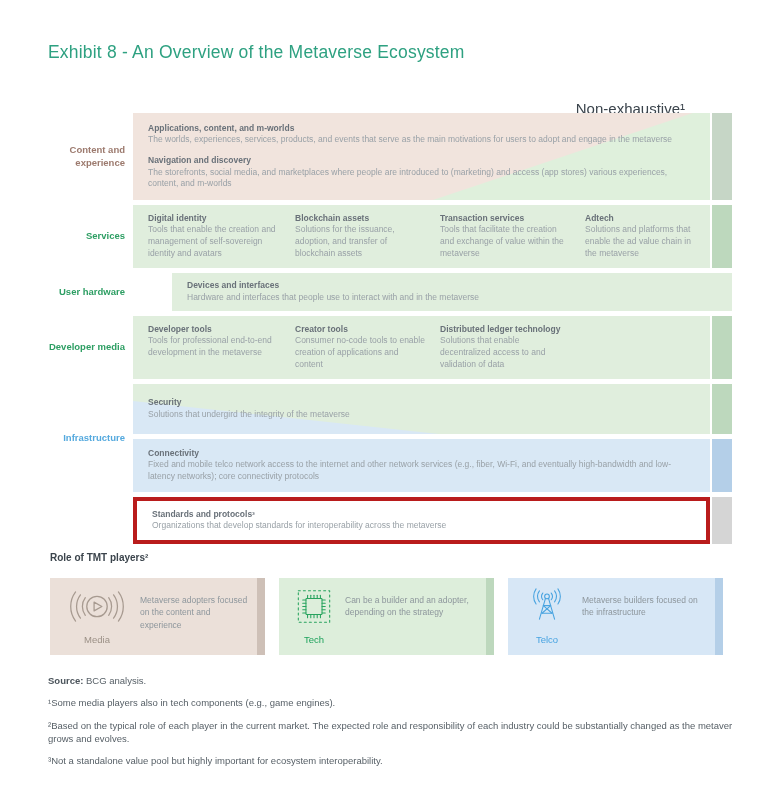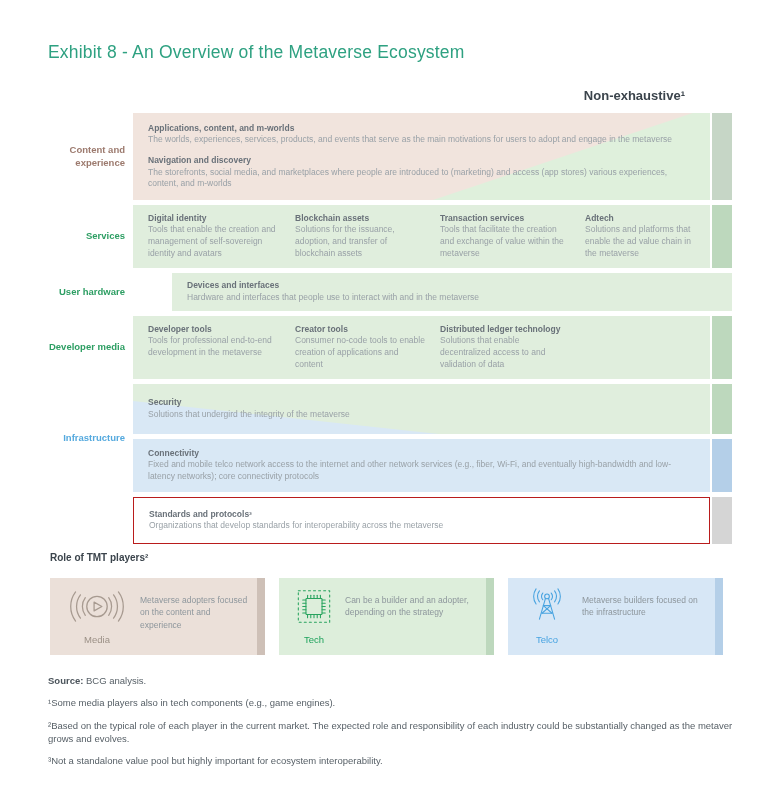--- a/index.html
+++ b/index.html
@@ -1,38 +1,38 @@
 <!DOCTYPE html>
 <html><head>
 <meta charset="utf-8">
 <style>
   * { margin:0; padding:0; box-sizing:border-box; }
   html,body { background:#ffffff; }
   body { font-family:"Liberation Sans", sans-serif; }
   .page { position:relative; width:732px; height:786px; background:#fff; overflow:hidden;border-radius:28px; }
 
   .title { position:absolute; left:48px; top:42px; font-size:17.5px; font-weight:400; color:#2ea181; letter-spacing:.2px; }
-  .nonexh { position:absolute; right:47px; top:88px; font-size:13px; font-weight:700; color:#3b444c; }
+  .nonexh { position:absolute; right:47px; top:100px; font-size:15px; font-weight:400; color:#3b444c; }
 
   .diagram { position:absolute; left:0; top:113px; width:768px; }
   .band { display:flex; margin-bottom:5px; }
   .band-label { width:125px; min-width:125px; display:flex; align-items:center; justify-content:flex-end; text-align:right; }
   .band-label span { display:inline-block; max-width:80px; font-size:9.5px; font-weight:700; line-height:1.3; }
   .lbl-content { color:#9c7a6e; }
   .lbl-green { color:#2d9e63; }
   .lbl-blue { color:#54a9de; }
   .band-rows { display:flex; flex-direction:column; gap:5px; margin-left:8px; }
   .row { display:flex;align-items:flex-end; }
   .row-main { width:577px; position:relative; display:flex; flex-direction:column; justify-content:center; padding-left:15px; }
   .row-accent { width:24px; margin-left:2px; }
 
   .bg-pink { background:#f1e4dd; }
   .bg-green { background:#e0eedd; }
   .bg-blue { background:#d9e8f5; }
-  .bg-white { background:#ffffff; border:1px solid #b91c1c; }
+  .bg-white { background:#ffffff; border:4px solid #b91c1c; }
 
   .acc-sage { background:#c6d6c6; }
   .acc-green { background:#bdd8bd; }
   .acc-blue { background:#b4cfe8; }
   .acc-gray { background:#d5d5d5; }
 
   .tri { position:absolute; inset:0; z-index:0; }
   .tri-green { background:#dff0dc; clip-path:polygon(97% 0, 100% 0, 100% 100%, 52% 100%); }
   .tri-blue { background:#d9e8f5; clip-path:polygon(0 34%, 53% 100%, 0 100%); }
   .zz { position:relative; z-index:1; }

